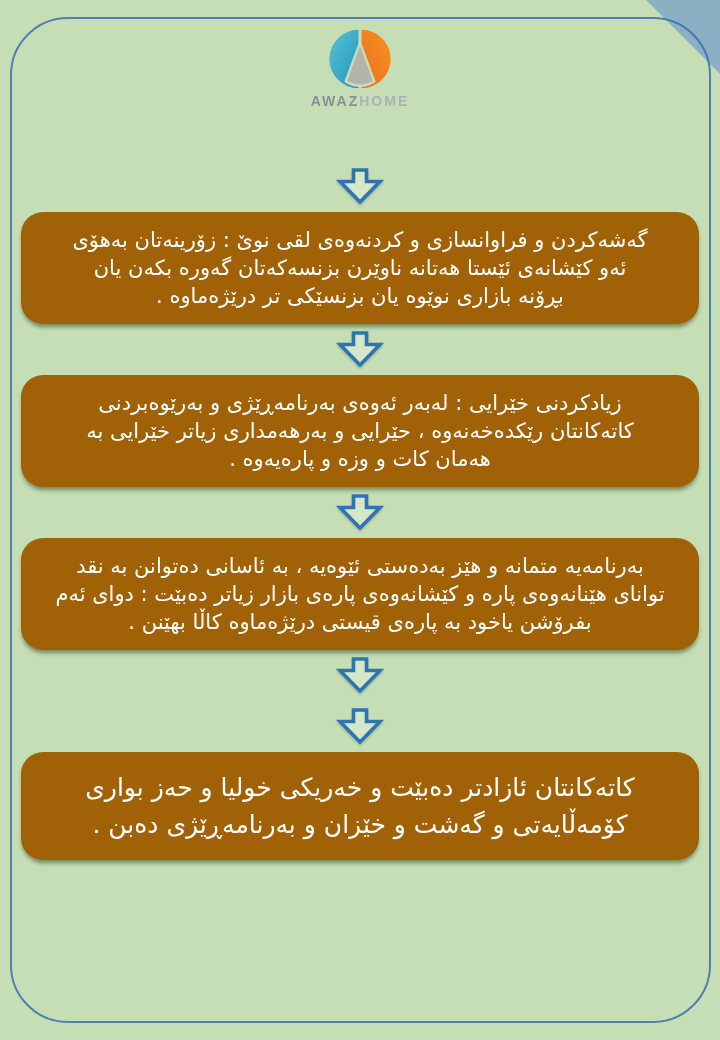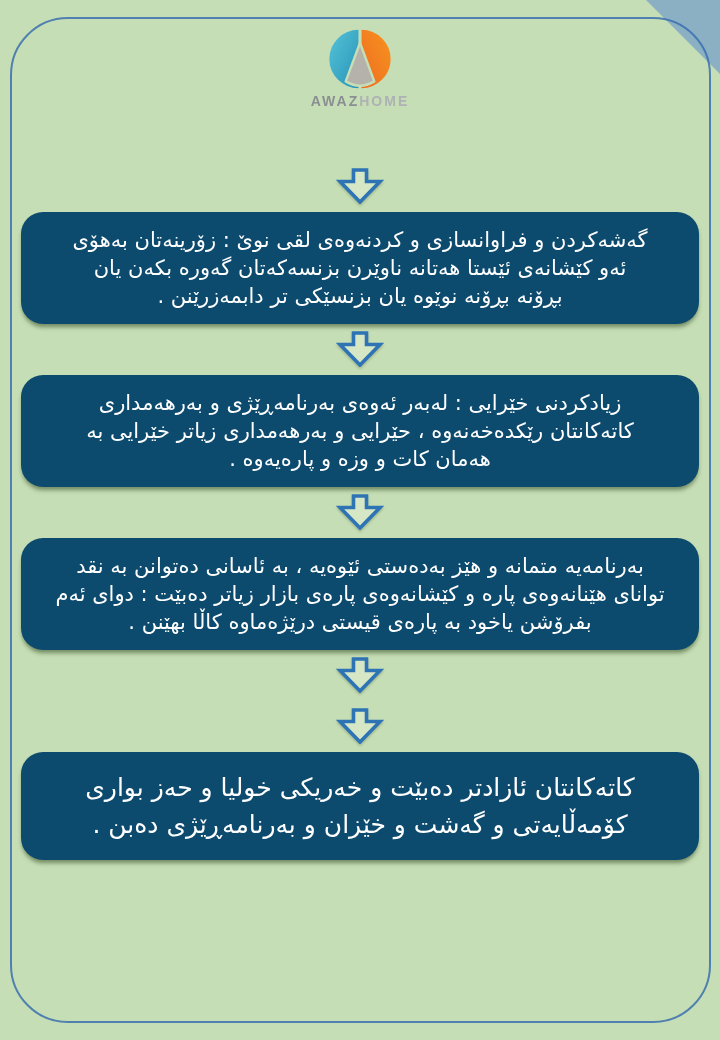--- a/index.html
+++ b/index.html
@@ -42,21 +42,21 @@
 
   .step-arrow{
     margin:7px 0 8px;
     filter:drop-shadow(0 2px 1px rgba(60,80,40,0.25));
     flex:0 0 auto;
   }
   .first-arrow{margin-top:60px;}
 
   .box{
     width:678px;box-sizing:border-box;
-    background:#0c4a6e;
+    background:#a16207;
     border-radius:22px;
     padding:14px 26px;
     color:#ffffff;text-align:center;direction:rtl;
     font-size:21px;line-height:28px;
     box-shadow:0 4px 4px -1px rgba(45,70,30,0.55);
   }
   .box.large{font-size:25px;line-height:37px;padding:17px 14px;}
   .box .line{white-space:nowrap;}
 </style>
 </head>
@@ -87,28 +87,28 @@
       </svg>
       <div class="logo-text"><span>AWAZ</span><span class="lt2">HOME</span></div>
     </div>
 
     <svg class="step-arrow first-arrow" width="48" height="36" viewBox="0 0 48 36">
       <path d="M17.5 2 H30.5 V13.5 H44 L24 34 L4 13.5 H17.5 Z" fill="#d6e7c6" stroke="#2e74b5" stroke-width="3.6"></path>
     </svg>
     <div class="box">
       <div class="line">گەشەکردن و فراوانسازی و کردنەوەی لقی نوێ : زۆرینەتان بەهۆی</div>
       <div class="line">ئەو کێشانەی ئێستا هەتانە ناوێرن بزنسەکەتان گەورە بکەن یان</div>
-      <div class="line">بڕۆنە بڕۆنە نوێوە یان بزنسێکی تر دابمەزرێنن .</div>
+      <div class="line">بڕۆنە بازاری نوێوە یان بزنسێکی تر درێژەماوە .</div>
     </div>
 
     <svg class="step-arrow" width="48" height="36" viewBox="0 0 48 36">
       <path d="M17.5 2 H30.5 V13.5 H44 L24 34 L4 13.5 H17.5 Z" fill="#d6e7c6" stroke="#2e74b5" stroke-width="3.6"></path>
     </svg>
     <div class="box">
-      <div class="line">زیادکردنی خێرایی : لەبەر ئەوەی بەرنامەڕێژی و بەرهەمداری</div>
+      <div class="line">زیادکردنی خێرایی : لەبەر ئەوەی بەرنامەڕێژی و بەرێوەبردنی</div>
       <div class="line">کاتەکانتان رێکدەخەنەوە ، حێرایی و بەرهەمداری زیاتر خێرایی بە</div>
       <div class="line">هەمان کات و وزە و پارەیەوە .</div>
     </div>
 
     <svg class="step-arrow" width="48" height="36" viewBox="0 0 48 36">
       <path d="M17.5 2 H30.5 V13.5 H44 L24 34 L4 13.5 H17.5 Z" fill="#d6e7c6" stroke="#2e74b5" stroke-width="3.6"></path>
     </svg>
     <div class="box">
       <div class="line">بەرنامەیە متمانە و هێز بەدەستی ئێوەیە ، بە ئاسانی دەتوانن بە نقد</div>
       <div class="line">توانای هێنانەوەی پارە و کێشانەوەی پارەی بازار زیاتر دەبێت : دوای ئەم</div>

